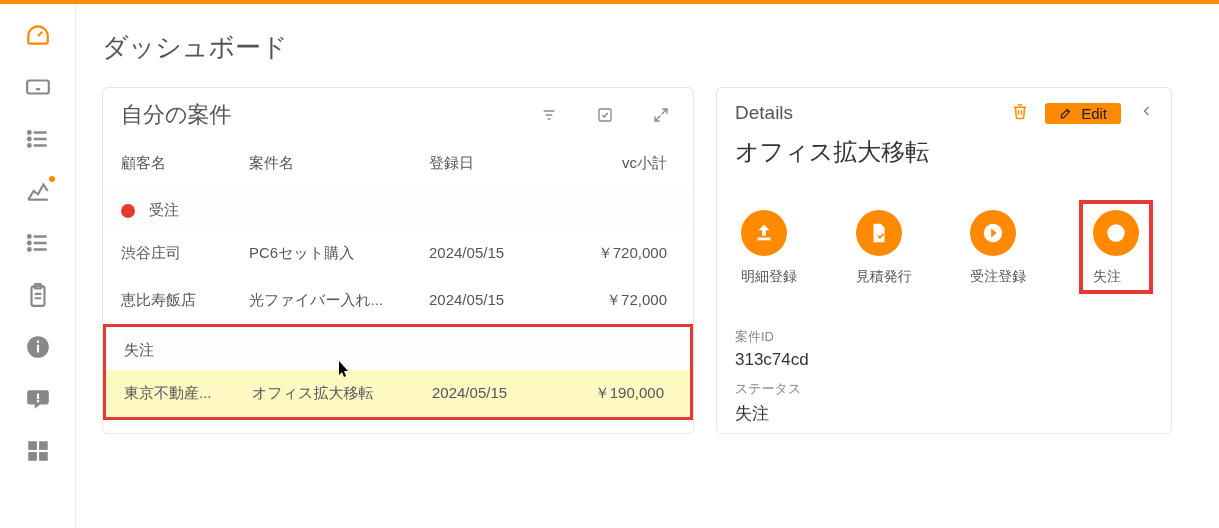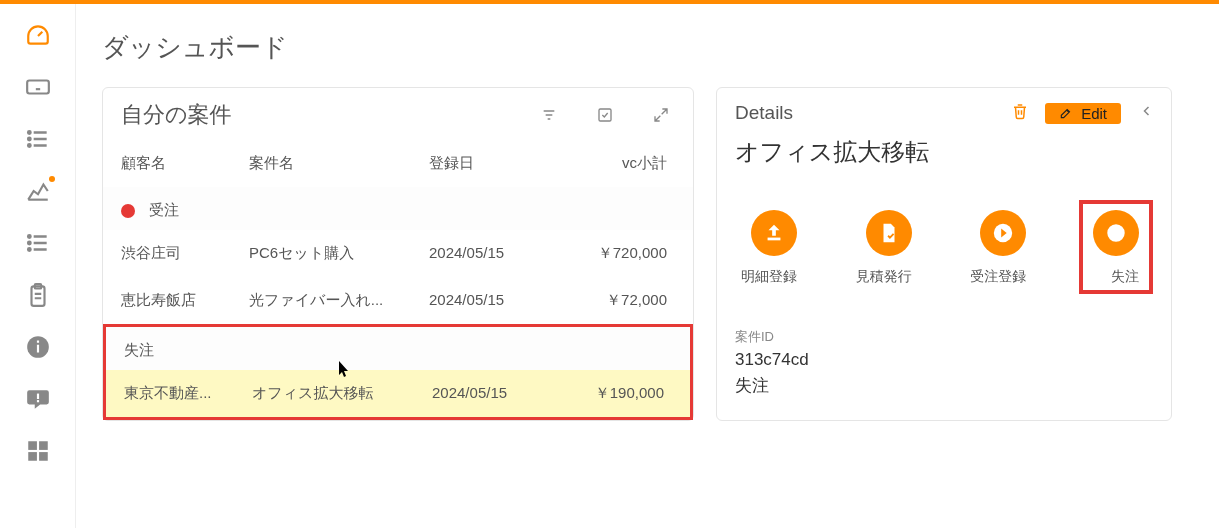--- a/index.html
+++ b/index.html
@@ -91,21 +91,21 @@
   .edit-btn svg { width: 14px; height: 14px; }
   .collapse { margin-left: 20px; color: #888; cursor: pointer; }
   .detail-name {
     font-size: 24px; color: #333; padding: 4px 18px 12px; font-weight: 500;
   }
   .actions {
     display: flex; justify-content: space-between;
     padding: 30px 24px 20px;
   }
   .action {
-    display: flex; flex-direction: column; align-items: flex-end;
+    display: flex; flex-direction: column; align-items: flex-start;
     gap: 12px; cursor: pointer;
   }
   .action .circ {
     width: 46px; height: 46px; border-radius: 50%; background: #ff8a00;
     display: flex; align-items: center; justify-content: center;
   }
   .action .circ svg { width: 22px; height: 22px; fill: #fff; color: #fff; }
   .action-label { font-size: 14px; color: #555; }
   .action.boxed {
     border: 4px solid #e53935; padding: 6px 10px 4px; margin: -10px -6px -4px;
@@ -310,18 +310,19 @@
                   <path d="M7 7l10 10"></path>
                 </svg>
             </div>
             <span class="action-label">失注</span>
           </div>
         </div>
 
         <div class="fields">
           <div class="field-label">案件ID</div>
           <div class="field-value">313c74cd</div>
+          <div class="field-label">ステータス</div>
           <div class="field-value">失注</div>
         </div>
       </div>
     </div>
   </div>
 </div>
 
 </body></html>

